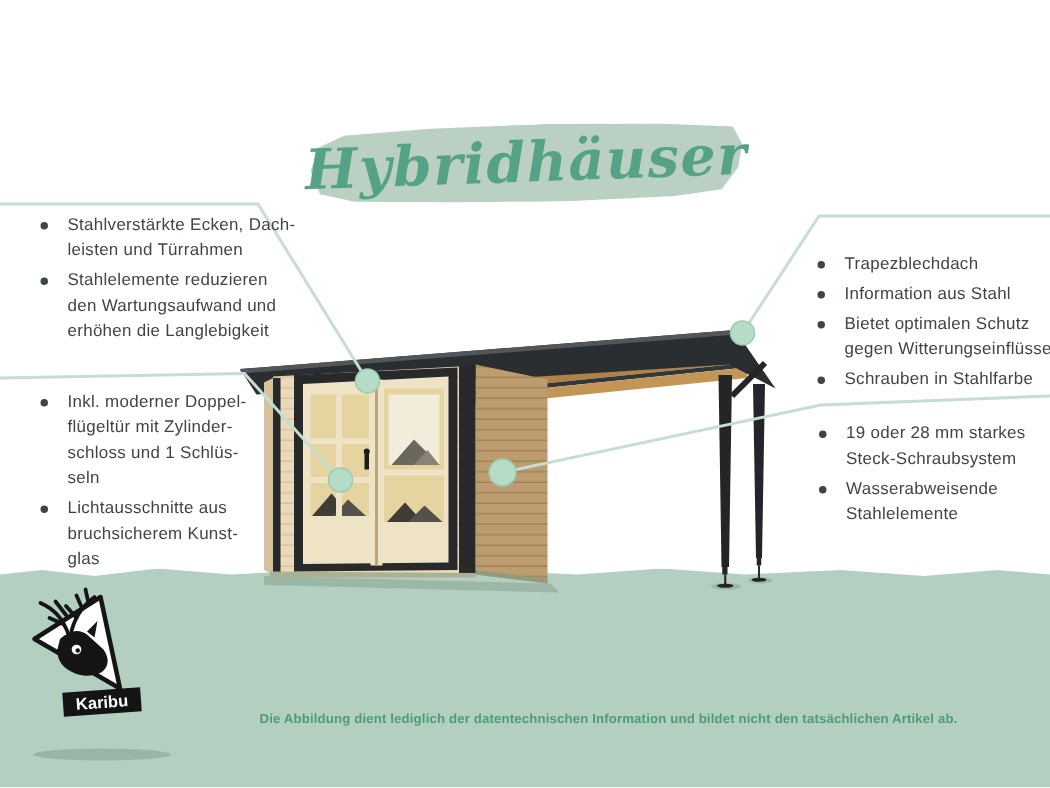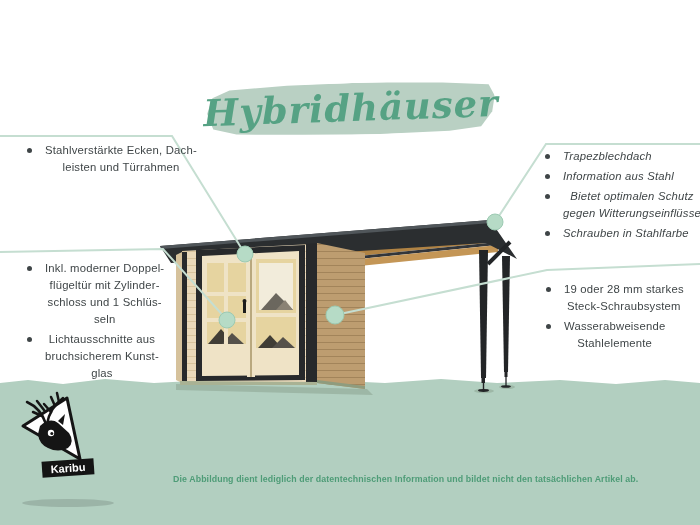--- a/index.html
+++ b/index.html
@@ -25,24 +25,24 @@
   .title{
     position:absolute;left:196px;top:86px;width:310px;z-index:4;
     font-family:"DejaVu Serif",serif;font-style:italic;font-weight:bold;
     font-size:37px;color:#56a284;text-align:center;transform:rotate(-2deg);
     letter-spacing:1px;
   }
   
   .callout{position:absolute;z-index:3;}
   .item{display:flex;margin:0 0 3px 0;}
   .b{width:5px;height:5px;border-radius:50%;background:#3f4547;margin:6px 13px 0 0;flex:0 0 auto;}
-  .t{white-space:pre;font-size:11.3px;line-height:1.5;color:#3f4547;letter-spacing:.2px;text-align:center;}
+  .t{white-space:pre;font-size:11.3px;line-height:1.5;color:#3f4547;letter-spacing:.2px;}
   .cl-top-left{left:27px;top:142px;width:170px;}
   .cl-bottom-left{left:27px;top:260px;width:160px;}
-  .cl-top-right{left:545px;top:148px;width:152px;font-style:italic;}
+  .cl-top-right{left:545px;top:168px;width:152px;}
   .cl-bottom-right{left:546px;top:281px;width:152px;}
   
   .disclaimer{
     position:absolute;right:7px;top:474px;z-index:3;
     font-size:8.8px;font-weight:bold;color:#4e9c77;letter-spacing:.1px;
     text-align:left;width:520px;
   }
 </style>
 </head>
 <body>
@@ -172,20 +172,26 @@
 
 <div class="brush"></div>
 <div class="title">Hybridhäuser</div>
 
 <div class="callout cl-top-left">
   <div class="item">
     <span class="b"></span>
     <span class="t">Stahlverstärkte Ecken, Dach-
 leisten und Türrahmen</span>
   </div>
+  <div class="item">
+    <span class="b"></span>
+    <span class="t">Stahlelemente reduzieren
+den Wartungsaufwand und
+erhöhen die Langlebigkeit</span>
+  </div>
 </div>
 
 <div class="callout cl-bottom-left">
   <div class="item">
     <span class="b"></span>
     <span class="t">Inkl. moderner Doppel-
 flügeltür mit Zylinder-
 schloss und 1 Schlüs-
 seln</span>
   </div>

